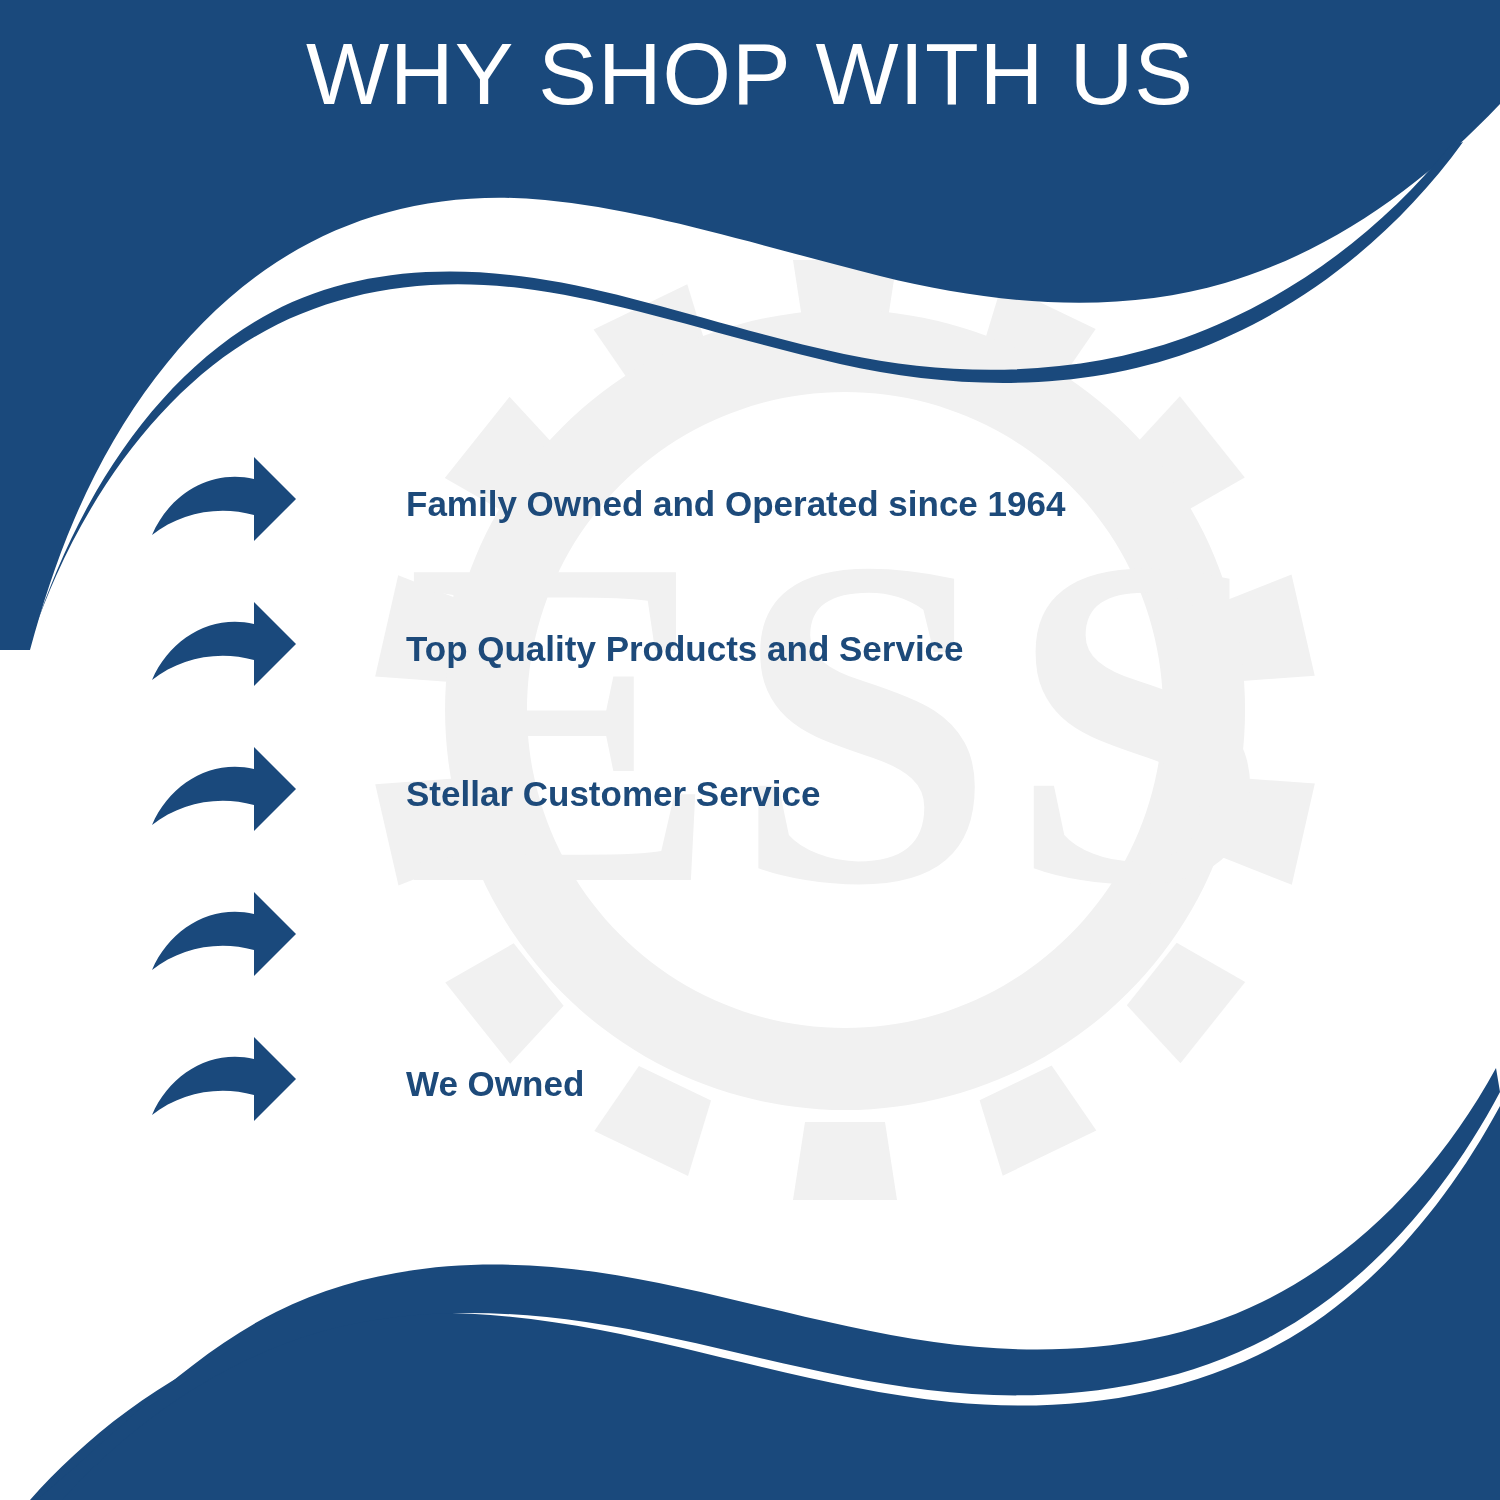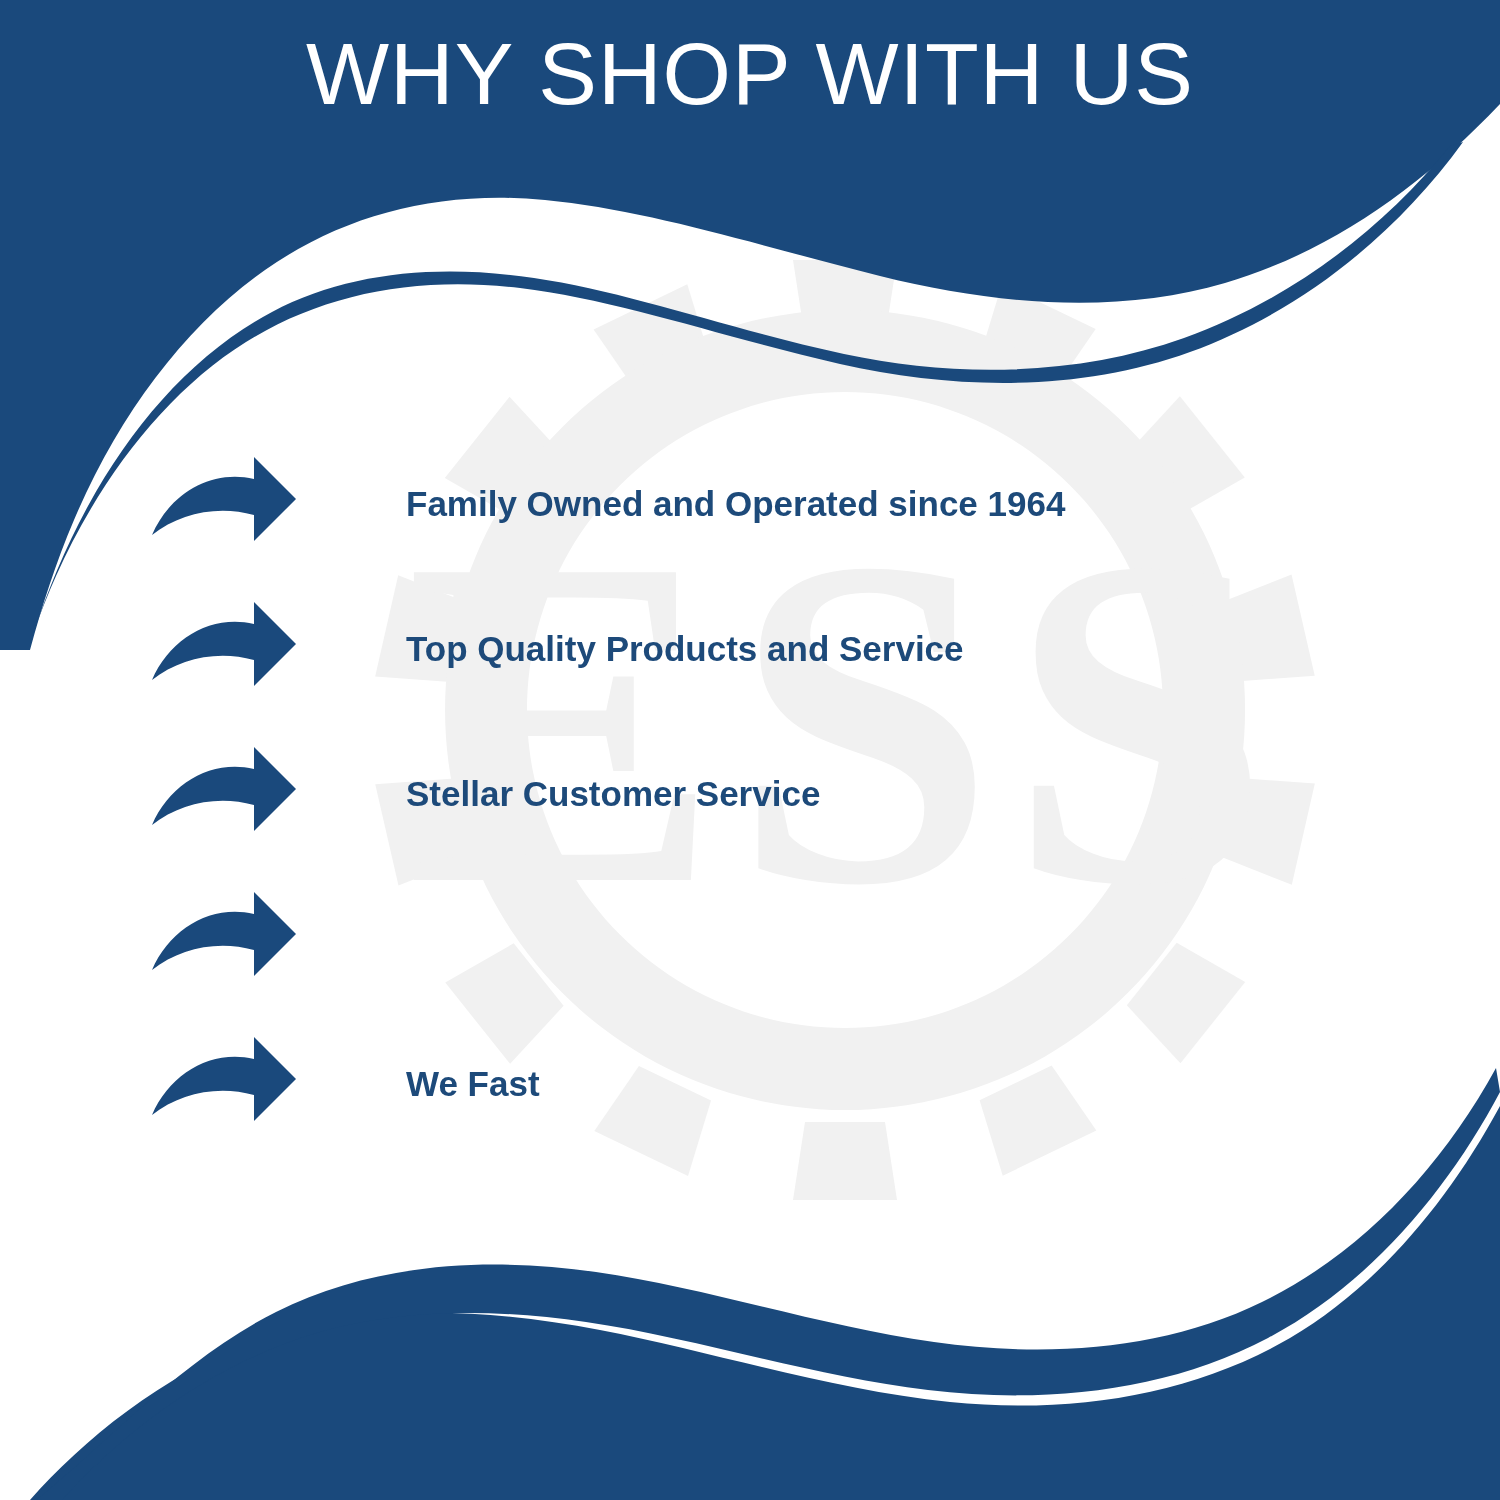--- a/index.html
+++ b/index.html
@@ -217,17 +217,17 @@
     <div class="benefit-row">
       <svg class="arrow-icon" viewBox="0 0 148 96">
         <path fill="#1a497c" d="M 2 78 C 20 36, 62 12, 104 22 L 104 0 L 146 42 L 104 84 L 104 58 C 68 48, 30 56, 2 78 Z"></path>
       </svg>
     </div>
 
     <div class="benefit-row">
       <svg class="arrow-icon" viewBox="0 0 148 96">
         <path fill="#1a497c" d="M 2 78 C 20 36, 62 12, 104 22 L 104 0 L 146 42 L 104 84 L 104 58 C 68 48, 30 56, 2 78 Z"></path>
       </svg>
-      <div class="benefit-label">We Fast</div>
+      <div class="benefit-label">We Owned</div>
     </div>
 
   </div>
 </div>
 
 </body></html>

